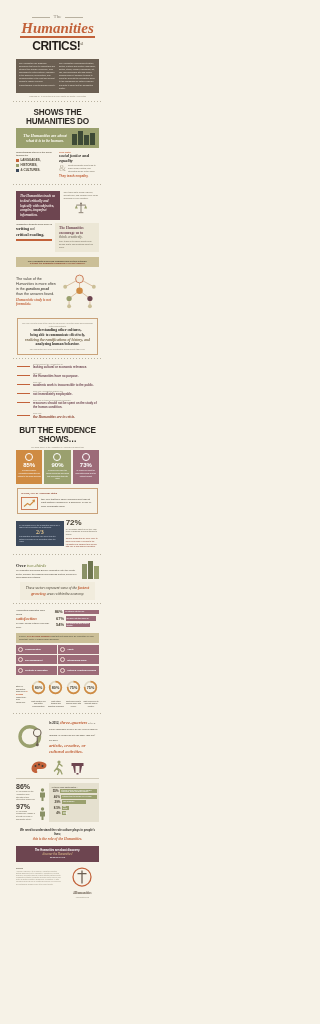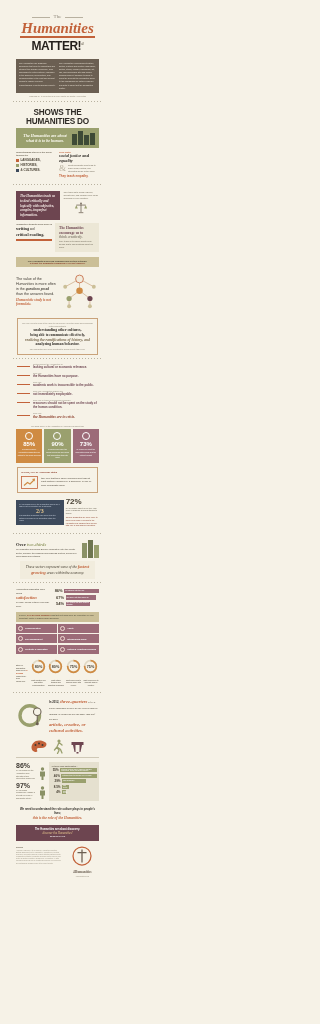--- a/index.html
+++ b/index.html
@@ -188,21 +188,21 @@
 </style>
 </head>
 <body>
 
 <div class="page">
 
   <div class="masthead">
     <div class="mh-the">The</div>
     <div class="mh-hum">Humanities</div>
     <div class="mh-underline"></div>
-    <div class="mh-matter"><span>MATTER!</span><span class="mh-v">v.2</span></div>
+    <div class="mh-matter"><span>CRITICS!</span><span class="mh-v">v.2</span></div>
   </div>
 
   <div class="intro">
     <p>The Humanities are academic disciplines that seek to understand and interpret the human experience, from individuals to entire cultures, engaging in the discovery, preservation, and communication of the past and present record to enable a deeper understanding of contemporary society.</p>
     <p>The Humanities encompass literature, history, cultural and creative languages, history, ethics, religion, philosophy, art, law, and performing arts and whose mission makes it possible to bring to focus the benefits the humanities bring to the infographic we gather evidence and data to show that the humanities matter.</p>
   </div>
   <div class="credit">Prepared by 4Humanities and UCL Centre for Digital Humanities</div>
   <div class="dots"></div>
 
   <div class="sec-head t1">SHOWS THE HUMANITIES DO</div>
@@ -362,20 +362,21 @@
       </div>
     <div class="crit">
         <div class="dash"></div>
         <div class="ct">
           <div class="c1">They say</div>
           <div class="c2 it">the Humanities are in crisis.</div>
         </div>
       </div>
   </div>
 
+  <div class="sec-head t1" style="padding-top:1px">BUT THE EVIDENCE SHOWS…</div>
   <div style="text-align:center;font-size:1.9px;color:#8d8678">The 2013 survey of the Humanities in American job market has</div>
 
   <div class="stats">
     <div class="stat o">
       <div class="ic"></div>
       <div class="n">85%</div>
       <div class="d">of employers say Humanities graduates are critical to the firm's success</div>
     </div>
     <div class="stat g">
       <div class="ic"></div>

